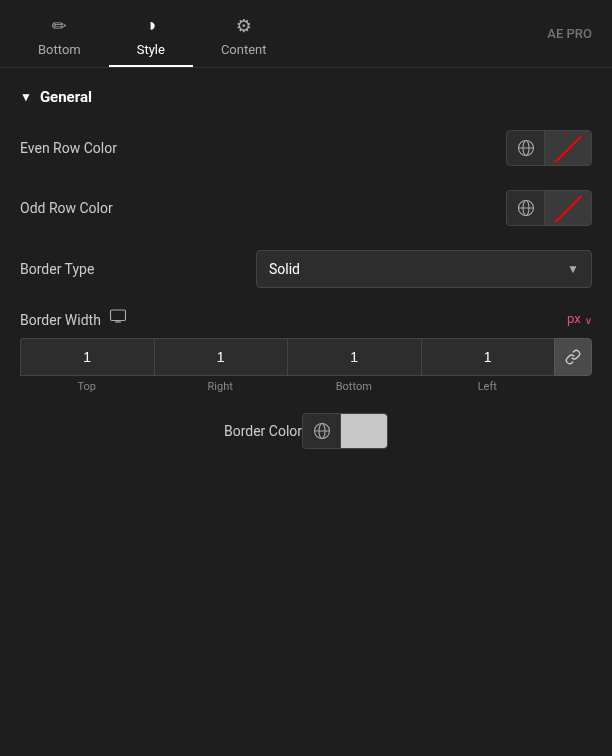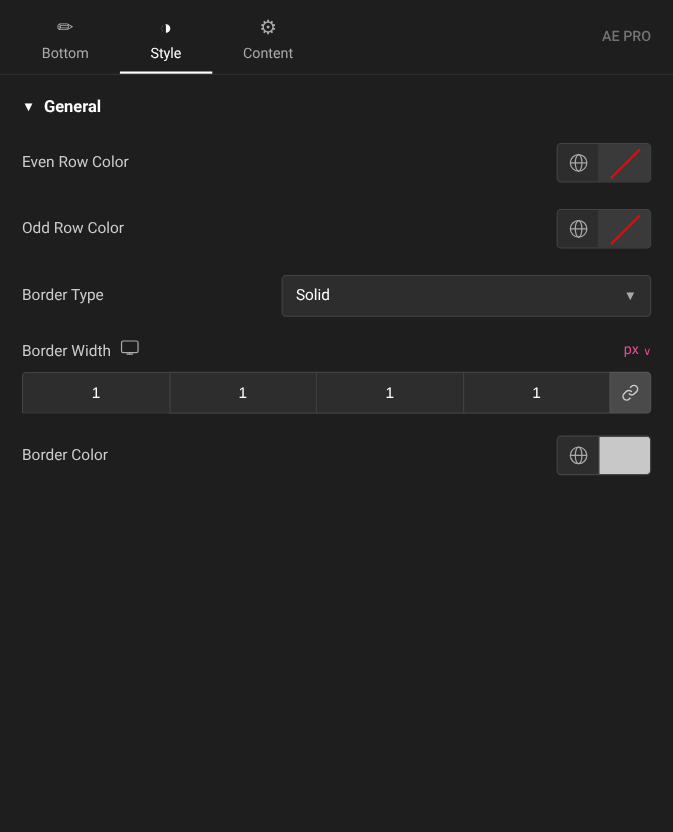--- a/index.html
+++ b/index.html
@@ -361,23 +361,29 @@
         <input class="width-input" type="text" value="1" style="border-right: none;">
         <input class="width-input" type="text" value="1" style="border-radius: 0px;">
       </div>
       <div class="link-btn">
         <svg width="16" height="16" viewBox="0 0 24 24" fill="none" stroke="currentColor" stroke-width="2">
           <path d="M10 13a5 5 0 0 0 7.54.54l3-3a5 5 0 0 0-7.07-7.07l-1.72 1.71"></path>
           <path d="M14 11a5 5 0 0 0-7.54-.54l-3 3a5 5 0 0 0 7.07 7.07l1.71-1.71"></path>
         </svg>
       </div>
     </div>
-  </div>
-
-  <div class="field-row" style="margin-top: 20px;">
+    <div class="sub-labels" style="padding-right: 38px;">
+      <div class="sub-label-item">Top</div>
+      <div class="sub-label-item">Right</div>
+      <div class="sub-label-item">Bottom</div>
+      <div class="sub-label-item">Left</div>
+    </div>
+  </div>
+
+  <div class="field-row" style="margin-top: 20px; justify-content: center;">
     <span class="field-label">Border Color</span>
     <div class="color-picker-btn">
       <div class="color-picker-globe">
         <svg width="18" height="18" viewBox="0 0 24 24" fill="none" stroke="#aaa" stroke-width="1.5">
           <circle cx="12" cy="12" r="10"></circle>
           <ellipse cx="12" cy="12" rx="4" ry="10"></ellipse>
           <line x1="2" y1="12" x2="22" y2="12"></line>
         </svg>
       </div>
       <div style="width: 46px; height: 100%; background: #c8c8c8; border-radius: 0 3px 3px 0;"></div>

